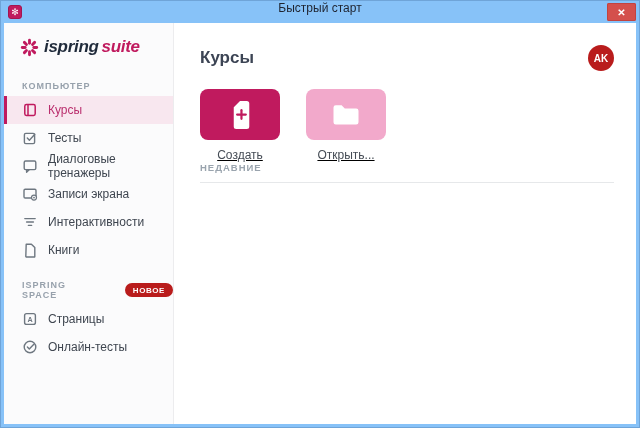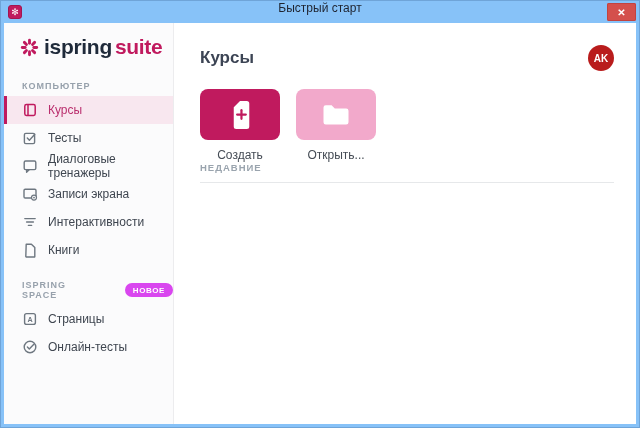--- a/index.html
+++ b/index.html
@@ -40,30 +40,30 @@
   }
 
   
   .sidebar {
     width:170px; flex:0 0 170px; background:#FBFBFC;
     border-right:1px solid #ECECEE; padding-top:8px;
   }
   .logo-row {
     height:32px; display:flex; align-items:center; padding-left:16px; gap:5px;
   }
-  .logo-text { font-size:21px; font-weight:700; letter-spacing:-0.3px; color:#1F2A3A; }
+  .logo-text { font-size:17px; font-weight:700; letter-spacing:-0.3px; color:#1F2A3A;font-style:italic; }
   .logo-text .suite { color:#C01A5E; margin-left:3px; }
 
   .section-label {
     margin:18px 0 5px 18px; font-size:9px; font-weight:700;
     letter-spacing:1px; color:#97A1AC;
     display:flex; align-items:center;
   }
   .badge {
-    margin-left:7px; background:#d946ef; color:#fff;
+    margin-left:7px; background:#b91c1c; color:#fff;
     font-size:8px; font-weight:700; letter-spacing:0.6px;
     padding:2.5px 8px; border-radius:9px;
   }
 
   .nav-item {
     height:28px; display:flex; align-items:center; gap:10px;
     padding-left:18px; font-size:12px; color:#3F4650; cursor:pointer;
   }
   .nav-item svg { flex:0 0 16px; }
   .nav-item.selected {
@@ -74,21 +74,21 @@
   
   .main { flex:1; padding:14px 22px 0 26px; position:relative; }
   .main-header { display:flex; align-items:center; justify-content:space-between; height:26px; margin-top:8px; }
   .page-title { font-size:17px; font-weight:700; color:#3C4454; }
   .avatar {
     width:26px; height:26px; border-radius:50%; background:#b91c1c;
     color:#fff; font-size:10px; font-weight:700;
     display:flex; align-items:center; justify-content:center; cursor:pointer;
   }
 
-  .tiles { display:flex; gap:16px; margin-top:18px; }
+  .tiles { display:flex; gap:26px; margin-top:18px;text-decoration:underline; }
   .tile-wrap { width:80px; display:flex; flex-direction:column; align-items:center; }
   .tile {
     width:80px; height:51px; border-radius:8px;
     display:flex; align-items:center; justify-content:center; cursor:pointer;
   }
   .tile.primary   { background:#C01A5E; }
   .tile.secondary { background:#F2A9CB; }
   .tile-label { margin-top:8px; font-size:12px; color:#454C55; }
 
   .recent { }

